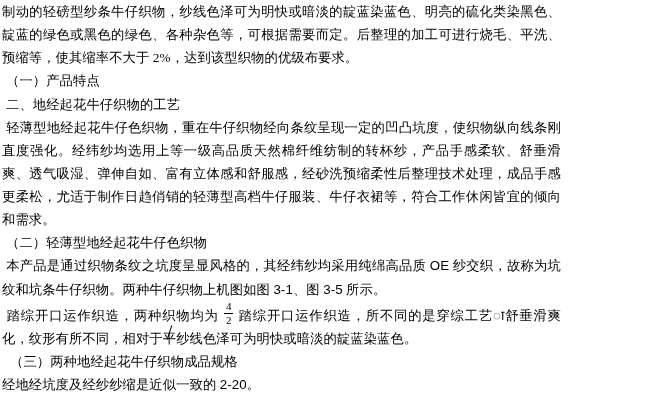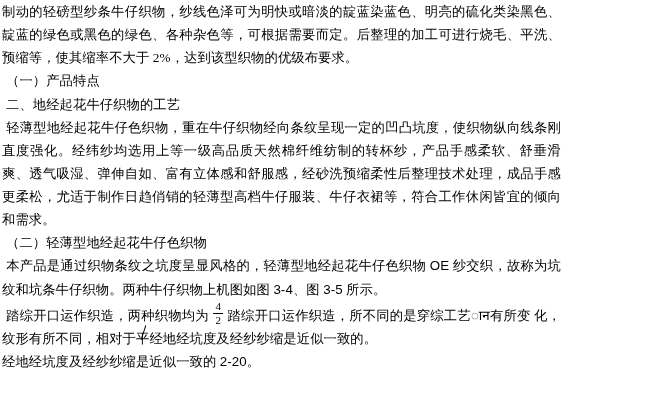--- a/index.html
+++ b/index.html
@@ -79,38 +79,41 @@
 
   <p class="para blk">
     <span class="gap-s"></span><span>轻薄型地经起花牛仔色织物，重在牛仔织物经向条纹呈现一定的凹凸坑度，使织物纵向线条刚直度强化。经纬纱均选用上等一级高品质天然棉纤维纺制的转杯纱，产品手感柔软、舒垂滑爽、透气吸湿、弹伸自如、富有立体感和舒服感，经砂洗预缩柔性后整理技术处理，成品手感更柔松，尤适于制作日趋俏销的轻薄型高档牛仔服装、牛仔衣裙等，符合工作休闲皆宜的倾向和需求。</span>
   </p>
 
   <p class="para blk">
     <span class="gap-s"></span><span>（二）轻薄型地经起花牛仔色织物</span>
   </p>
 
   <p class="para blk">
-    <span class="gap-s"></span><span>本产品是通过织物条纹之坑度呈显风格的，轻薄型地经起花牛仔色织物</span>
+    <span class="gap-s"></span><span>本产品是通过织物条纹之坑度呈显风格的，其经纬纱均采用纯绵高品质</span>
     <span class="latin">OE</span>
     <span>纱交织，故称为坑纹和坑条牛仔织物。两种牛仔织物上机图如图</span>
-    <span class="latin">3-4</span><span>、图</span>
+    <span class="latin">3-1</span><span>、图</span>
     <span class="latin">3-5</span>
     <span>所示。</span>
   </p>
 
   <p class="para blk">
     <span class="gap-s"></span><span>踏综开口运作织造，两种织物均为</span>
     <span class="frac">
       <span class="num">4</span>
       <span class="bar"></span>
       <span class="den">2</span>
     </span>
-    <span>踏综开口运作织造，所不同的是穿综工艺ान有所变</span>
-    <span>化，纹形有所不同，相对于</span><span class="strike-wrap"><span>平</span><span class="slash"></span></span><span>经地经坑度及经纱纱缩是近似一致的。</span>
+    <span>踏综开口运作织造，所不同的是穿综工艺ा舒垂滑爽</span>
+    <span>化，纹形有所不同，相对于</span><span class="strike-wrap"><span>平</span><span class="slash"></span></span><span>纱线色泽可为明快或暗淡的靛蓝染蓝色。</span>
   </p>
 
+  <p class="para blk">
+    <span class="gap-s"></span><span class="gap-s"></span><span>（三）两种地经起花牛仔织物成品规格</span>
+  </p>
 
   <p class="para blk">
     <span>经地经坑度及经纱纱缩是近似一致的</span>
     <span class="latin">2-20</span><span>。</span>
   </p>
 
 </div>
 
 </body></html>

